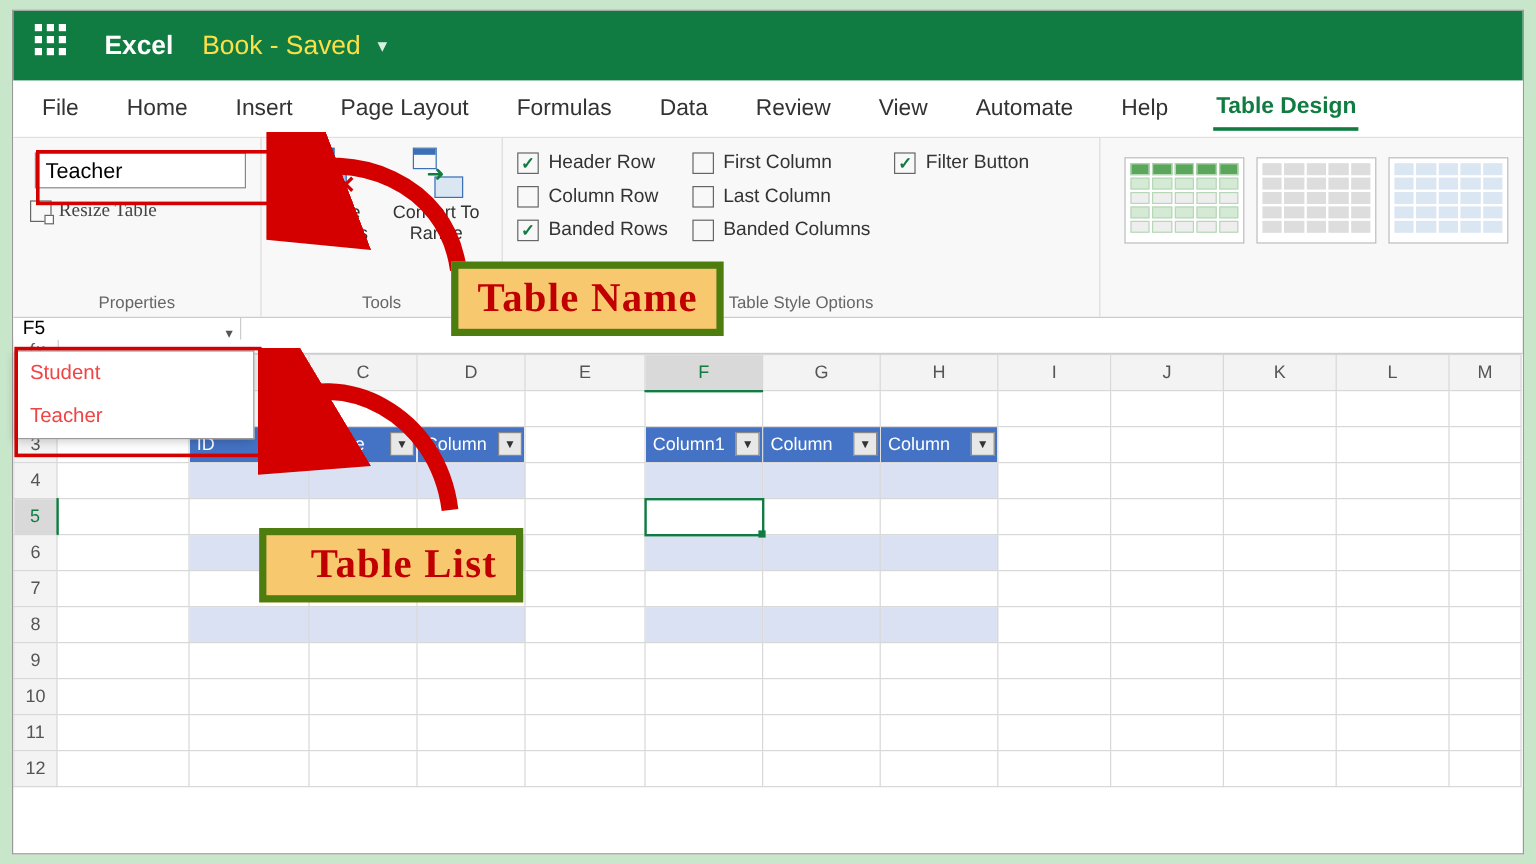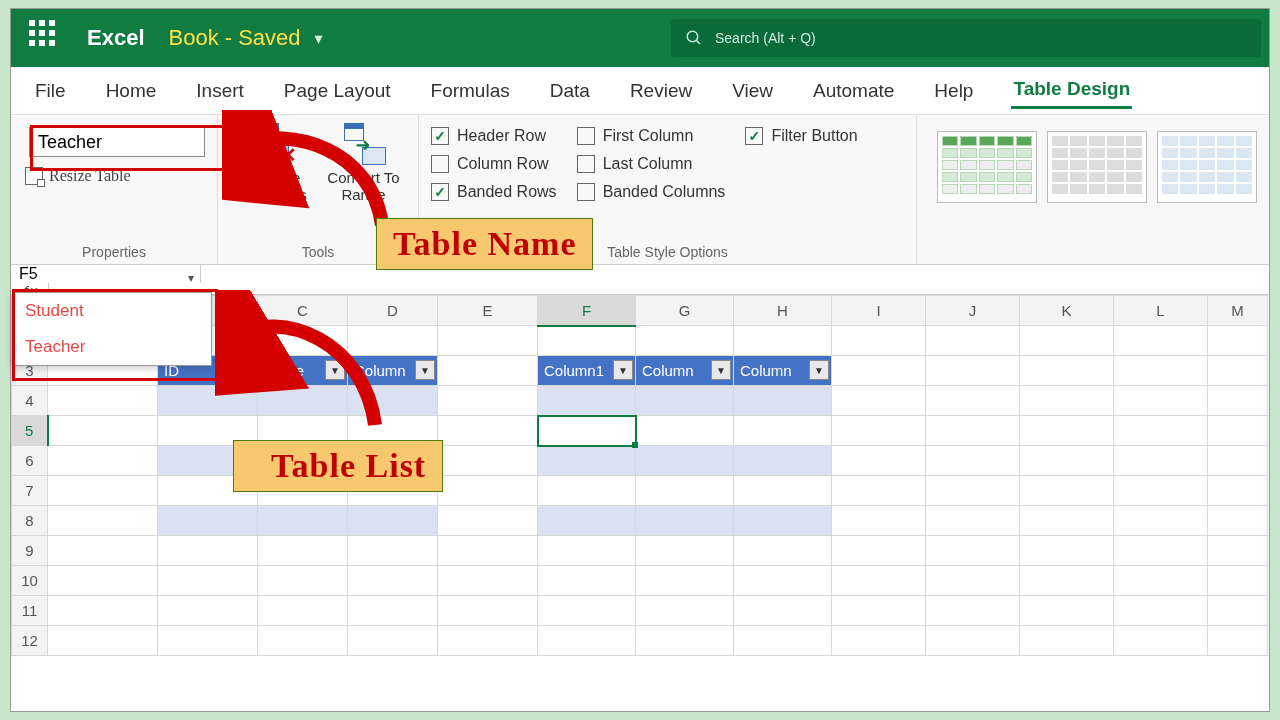--- a/index.html
+++ b/index.html
@@ -177,21 +177,21 @@
     box-shadow:0 2px 8px rgba(0,0,0,.2);
     z-index:40;
   }
   .namelist div { padding:8px 12px; font-size:17px; color:#ef4444; }
 
   
   .redbox { position:absolute; border:3px solid #d40000; z-index:50; pointer-events:none;}
 
   
   .callout {
-    position:absolute; background:#f8c86e; border:1px solid #4d7c0f;
+    position:absolute; background:#f8c86e; border:6px solid #4d7c0f;
     color:#c00000; font-weight:900; font-family:Georgia, "Times New Roman", serif;
     font-size:34px; padding:6px 16px; z-index:60; letter-spacing:1px;
   }
 
   
   .arrow { position:absolute; z-index:55; pointer-events:none;}
 
   .rowfix th, .rowfix td { min-width:0;}
 </style>
 </head>
@@ -207,27 +207,20 @@
       <span></span>
         <span></span>
         <span></span>
       <span></span>
         <span></span>
         <span></span>
     </div>
     <div class="app-name">Excel</div>
     <div class="doc-name">Book  -  Saved</div>
     <div class="chev">▾</div>
-    <div class="searchbox">
-      <svg width="18" height="18" viewBox="0 0 24 24" fill="none" stroke-width="2">
-          <circle cx="10" cy="10" r="7"></circle>
-          <line x1="20" y1="20" x2="15" y2="15"></line>
-        </svg>
-      <span>Search (Alt + Q)</span>
-    </div>
   </div>
 
   <div class="tabs">
     <div class="tab">File</div>
     <div class="tab">Home</div>
     <div class="tab">Insert</div>
     <div class="tab">Page Layout</div>
     <div class="tab">Formulas</div>
     <div class="tab">Data</div>
     <div class="tab">Review</div>
@@ -665,21 +658,21 @@
 
 <div class="namelist">
   <div>Student</div>
   <div>Teacher</div>
 </div>
 
 <div class="redbox" style="left:30px; top:125px; width:196px; height:46px;"></div>
 <div class="redbox" style="left:12px; top:289px; width:206px; height:92px;"></div>
 
 <div class="callout" style="left:376px; top:218px;">Table Name</div>
-<div class="callout" style="left:233px; top:440px;padding-left:37px;">Table List</div>
+<div class="callout" style="left:216px; top:440px;padding-left:37px;">Table List</div>
 
 <svg class="arrow" style="left:222px; top:110px;" width="180" height="140" viewBox="0 0 180 140">
   <defs>
       <marker id="ah1" markerWidth="14" markerHeight="14" refX="3" refY="6" orient="auto">
         <path d="M0,0 L12,6 L0,12 Z" fill="#d40000"></path>
       </marker>
     </defs>
   <path d="M160,115 C150,40 70,15 18,35" stroke="#d40000" stroke-width="14" fill="none" marker-end="url(#ah1)"></path>
 </svg>
 <svg class="arrow" style="left:215px; top:290px;" width="180" height="150" viewBox="0 0 180 150">

